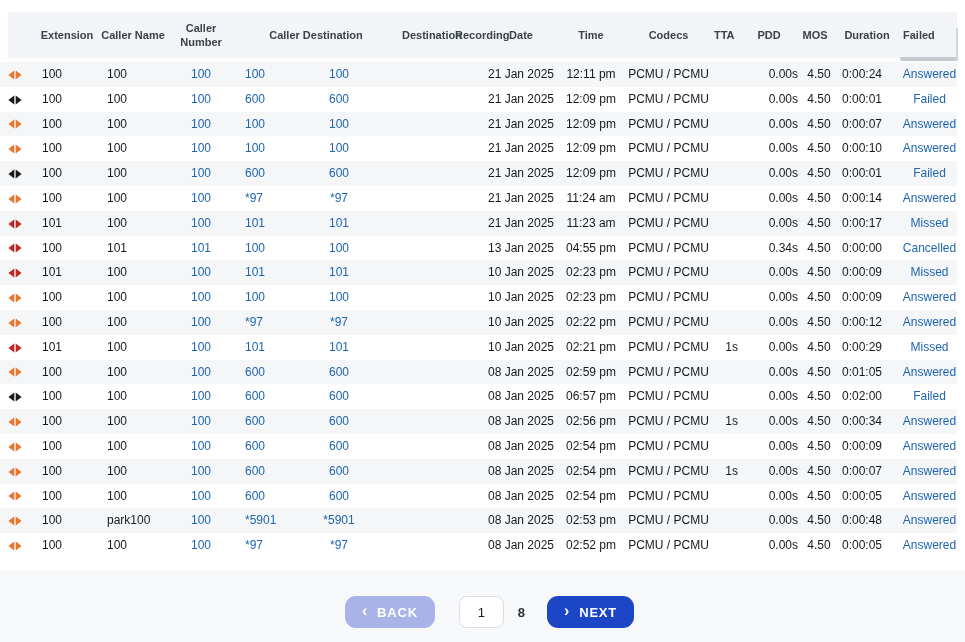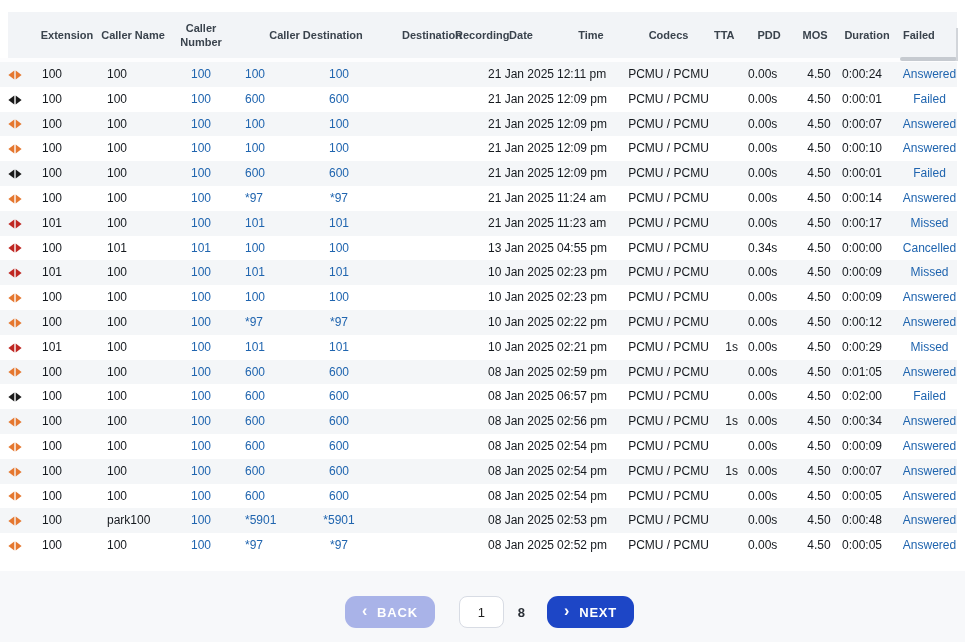--- a/index.html
+++ b/index.html
@@ -35,24 +35,24 @@
     font-size:12px; color:#15191e; white-space:nowrap;
   }
   .c-icon { text-align:center; }
   .c-ext  { padding-left:12px; }
   .c-name { padding-left:11px; }
   .c-num  { text-align:center; }
   .cdwrap { display:flex; align-items:center; }
   .cdwrap .d1 { width:46px; padding-left:13px; }
   .cdwrap .d2 { flex:1; text-align:center; }
   .c-date { text-align:center; }
-  .c-time { }
+  .c-time { text-align:center; }
   .c-codecs { text-align:center; }
   .c-tta { text-align:right; padding-right:10px; }
-  .c-pdd { text-align:left; }
+  .c-pdd { text-align:right; }
   .c-mos { text-align:center; }
   .c-dur { text-align:right; padding-right:18px; }
   .c-status { text-align:center; padding-left:2px; }
 
   a.lnk, a.status-lnk { color:#2065af; text-decoration:none; cursor:pointer; }
 
   .dir-icon { display:inline-block; vertical-align:middle; }
   .dir-icon svg { display:block; }
   .dir-orange { color:#e5772f; }
   .dir-black  { color:#1a1a1a; }

